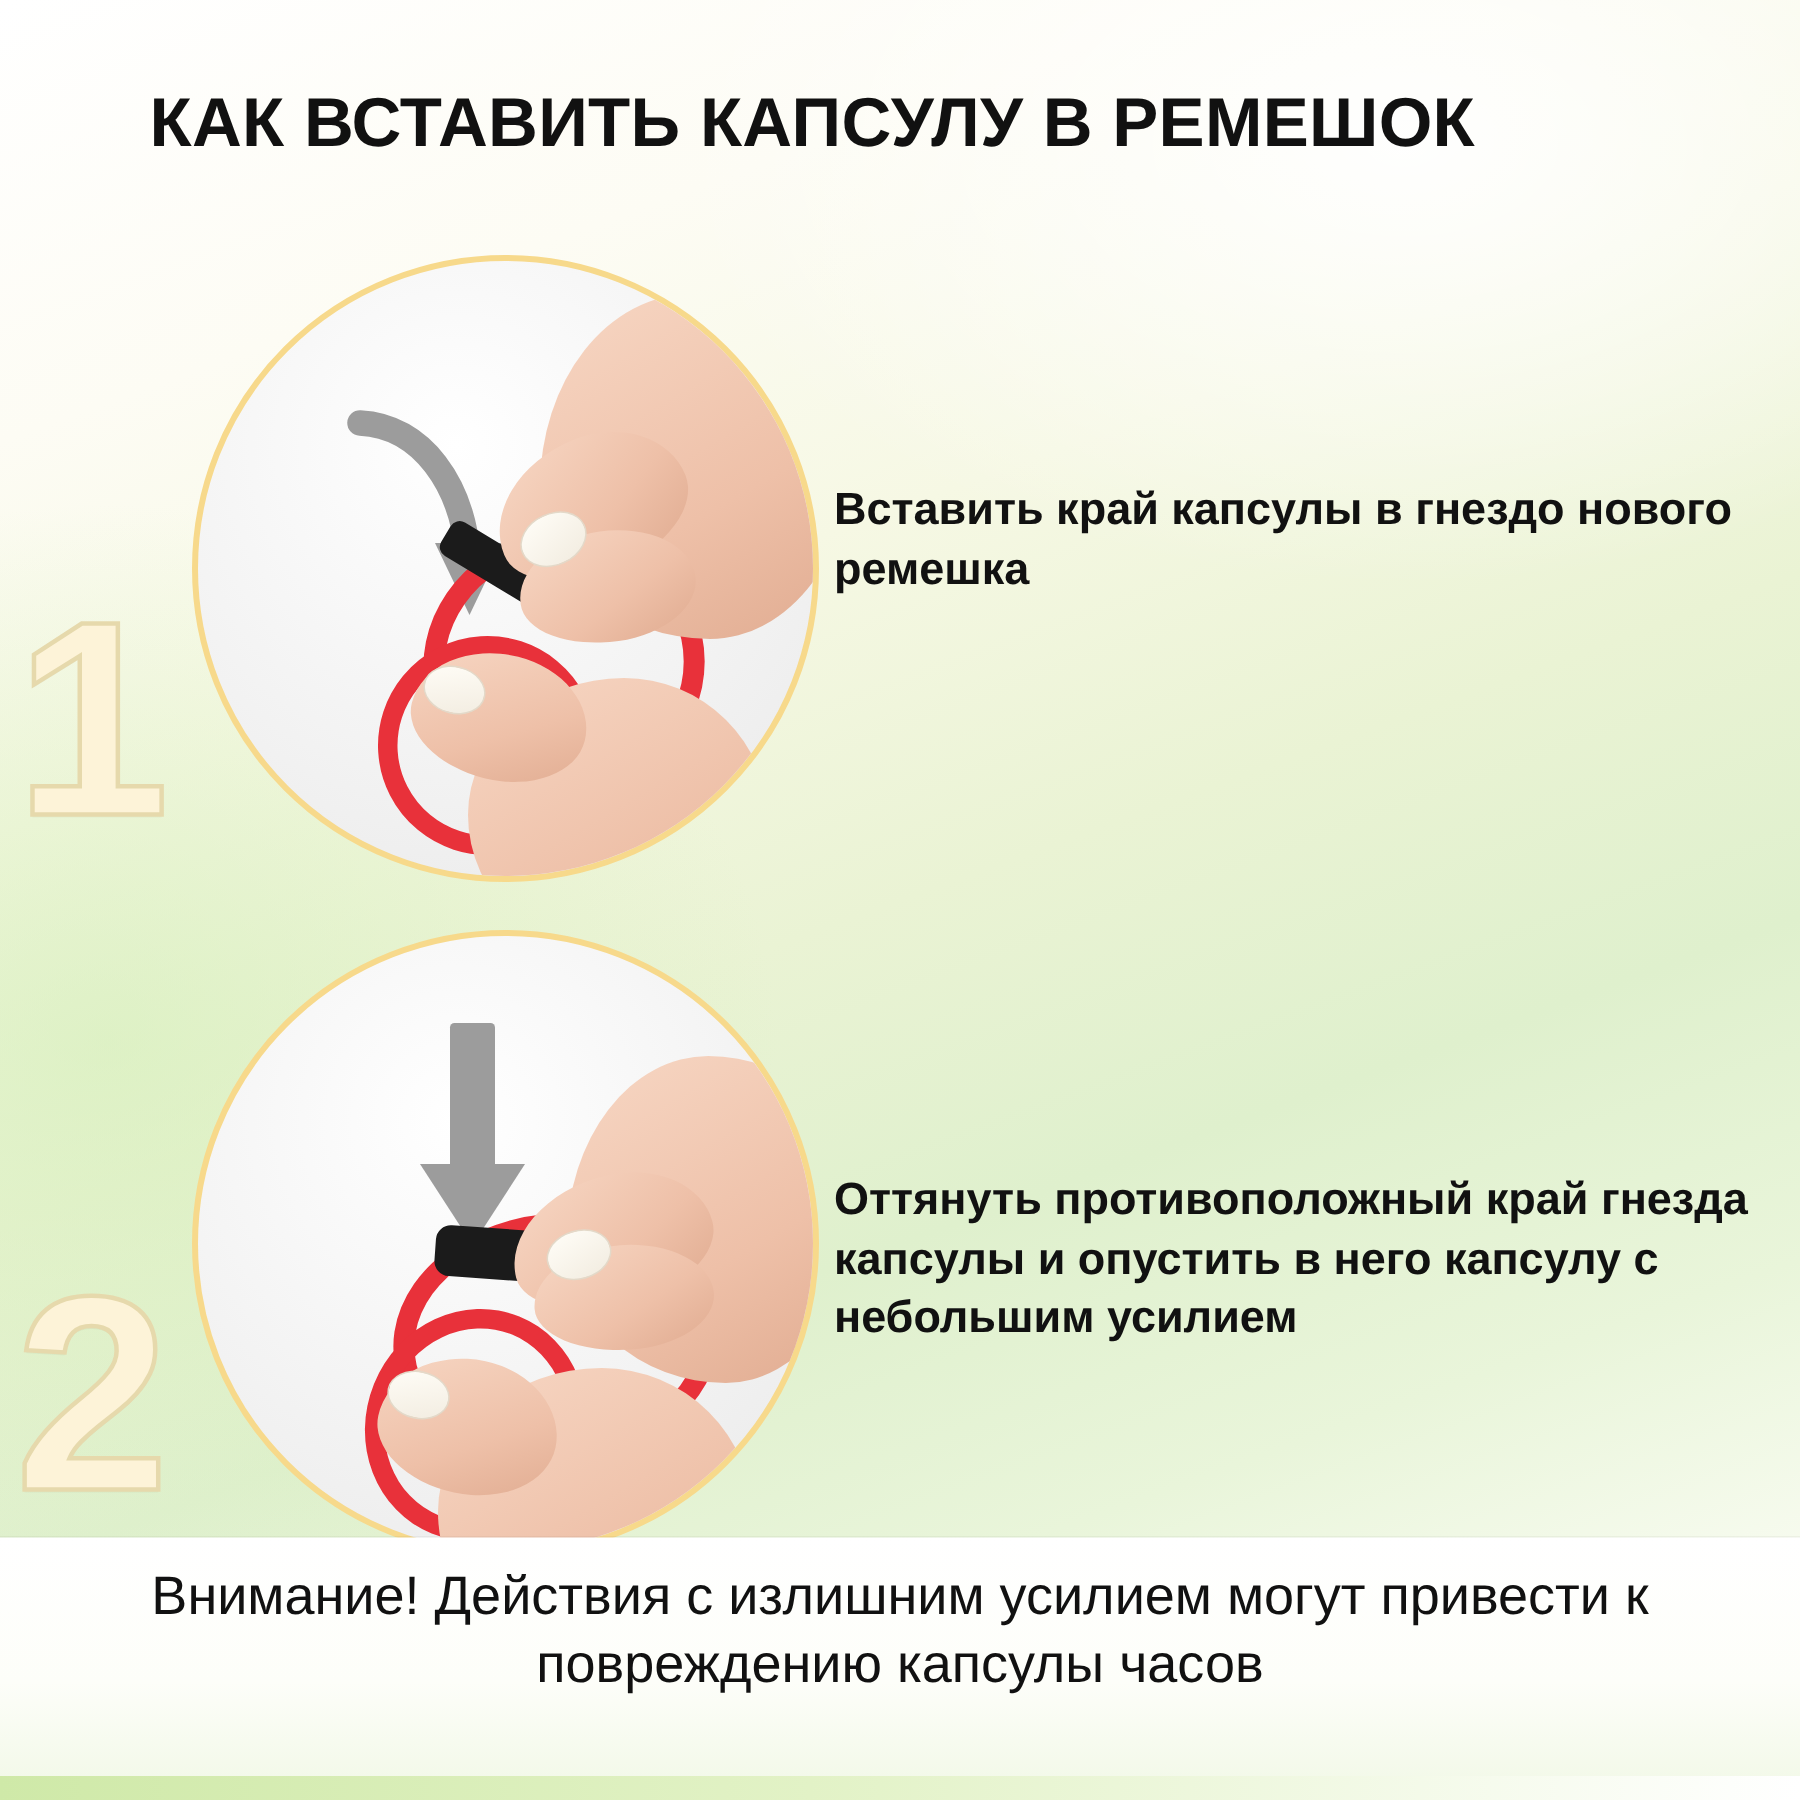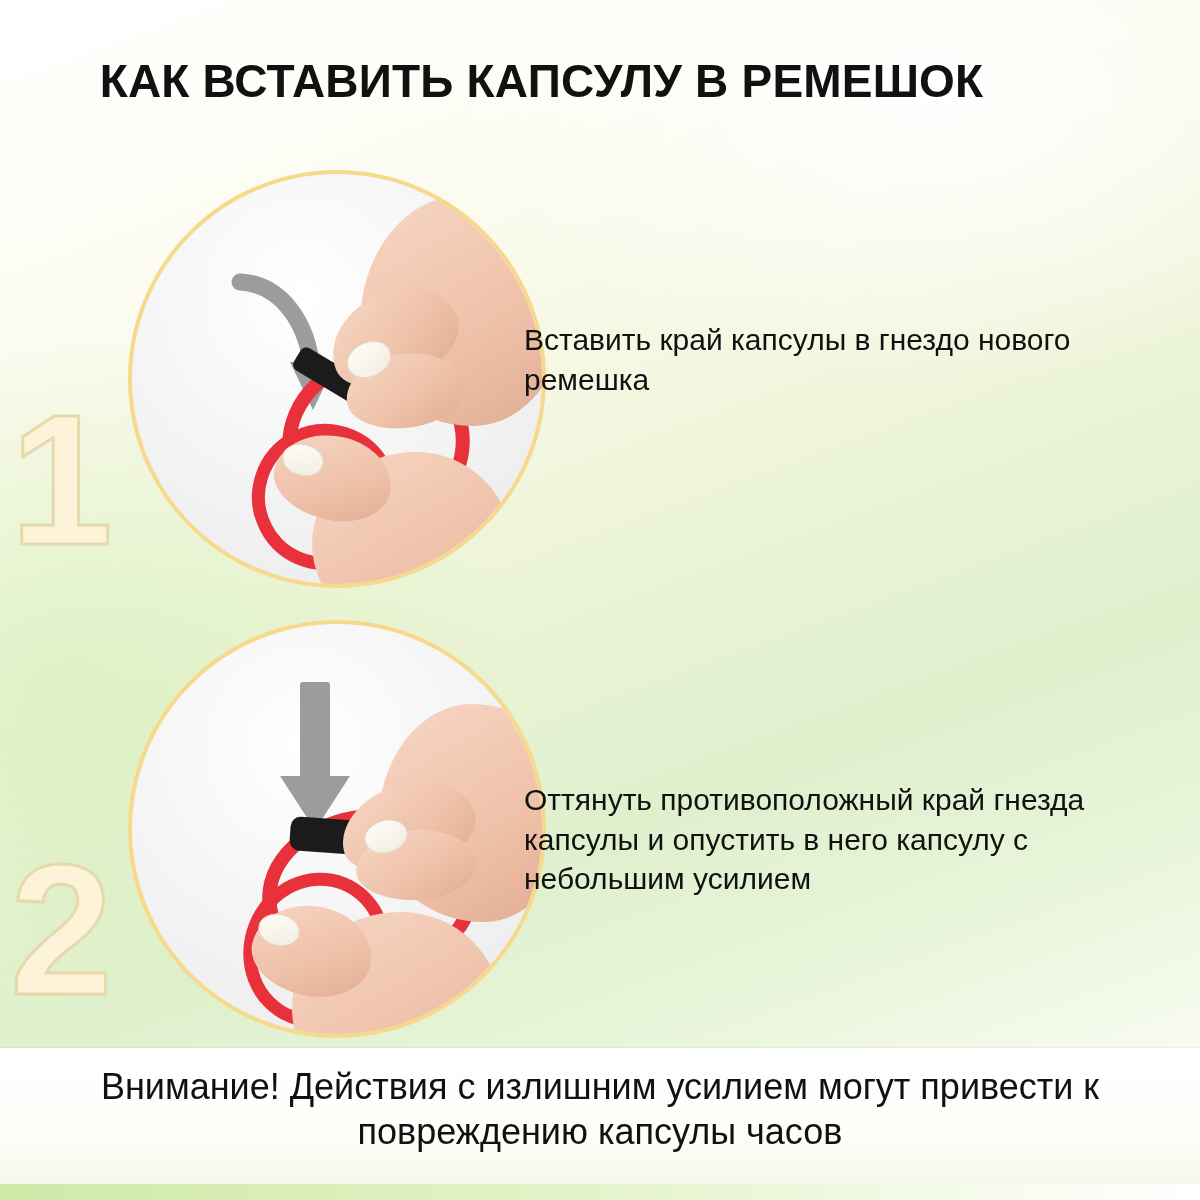--- a/index.html
+++ b/index.html
@@ -117,36 +117,37 @@
     line-height: 1;
     color: #fdf3d8;
     -webkit-text-stroke: 3px #e6d9ac;
     text-shadow: 0 2px 0 rgba(0,0,0,0.03);
     z-index: 4;
   }
   .step-2 .step-num { top: 218px; }
 
   .step-text {
     position: absolute;
-    left: 524px;
+    left: 556px;
     width: 610px;
     font-size: 30px;
     line-height: 1.32;
     color: #111111;
+    font-weight: bold;
   }
   .step-1 .step-text { top: 150px; }
   .step-2 .step-text { top: 160px; }
 
   
   .footer {
     position: absolute;
     left: 0;
     bottom: 0;
     width: 1200px;
-    height: 152px;
+    height: 175px;
     background: linear-gradient(180deg, #ffffff 0%, #fdfef9 55%, #f1f8e6 100%);
     box-shadow: 0 -1px 0 rgba(0,0,0,0.04);
   }
   .footer-text {
     position: absolute;
     left: 40px;
     top: 16px;
     width: 1120px;
     text-align: center;
     font-size: 36px;

